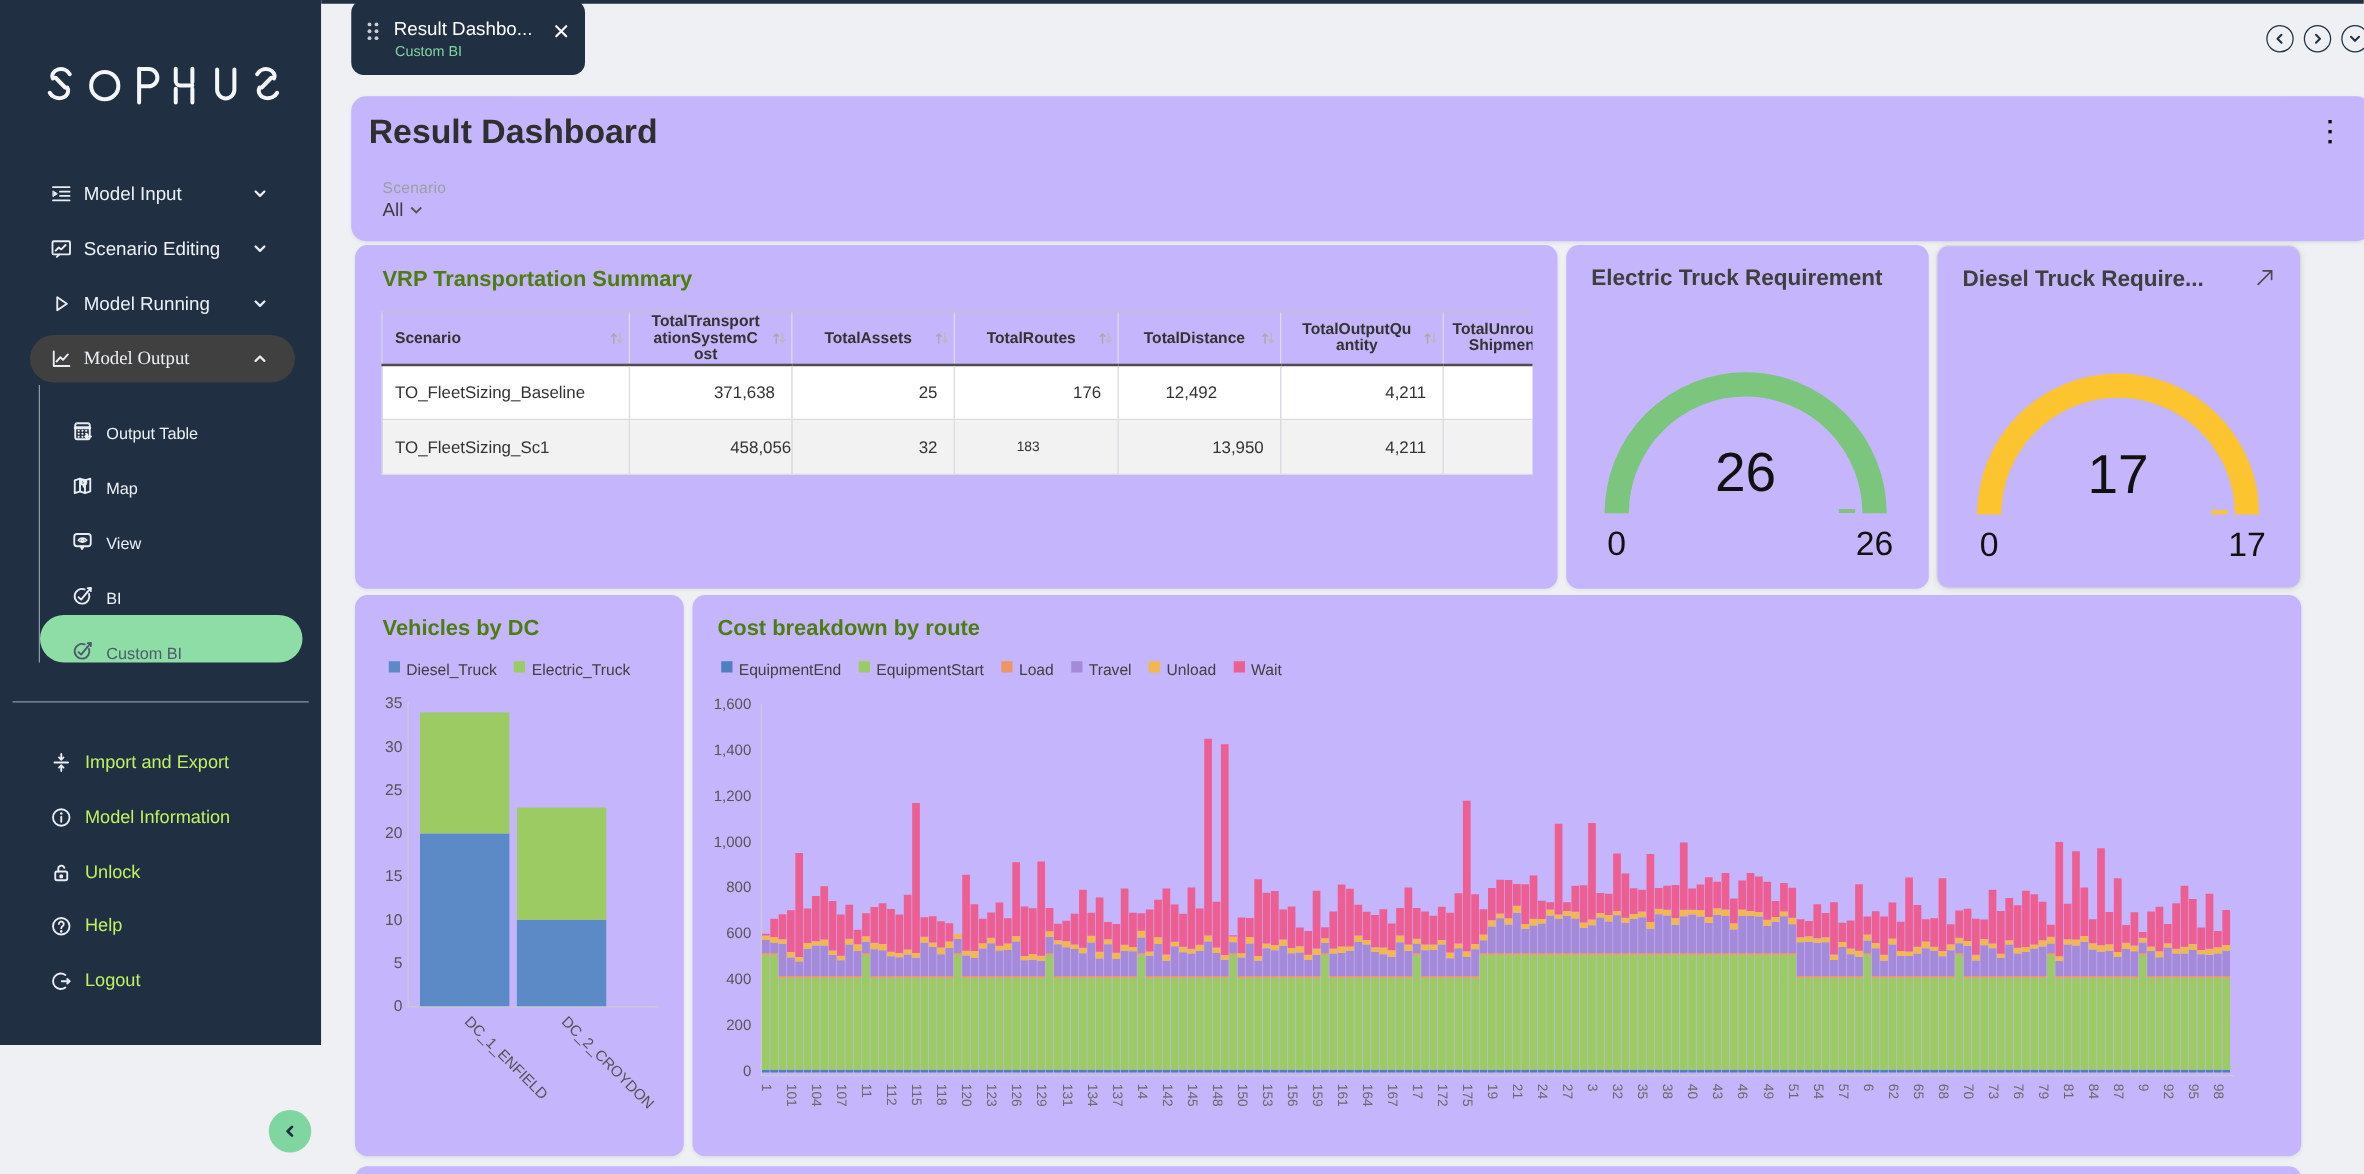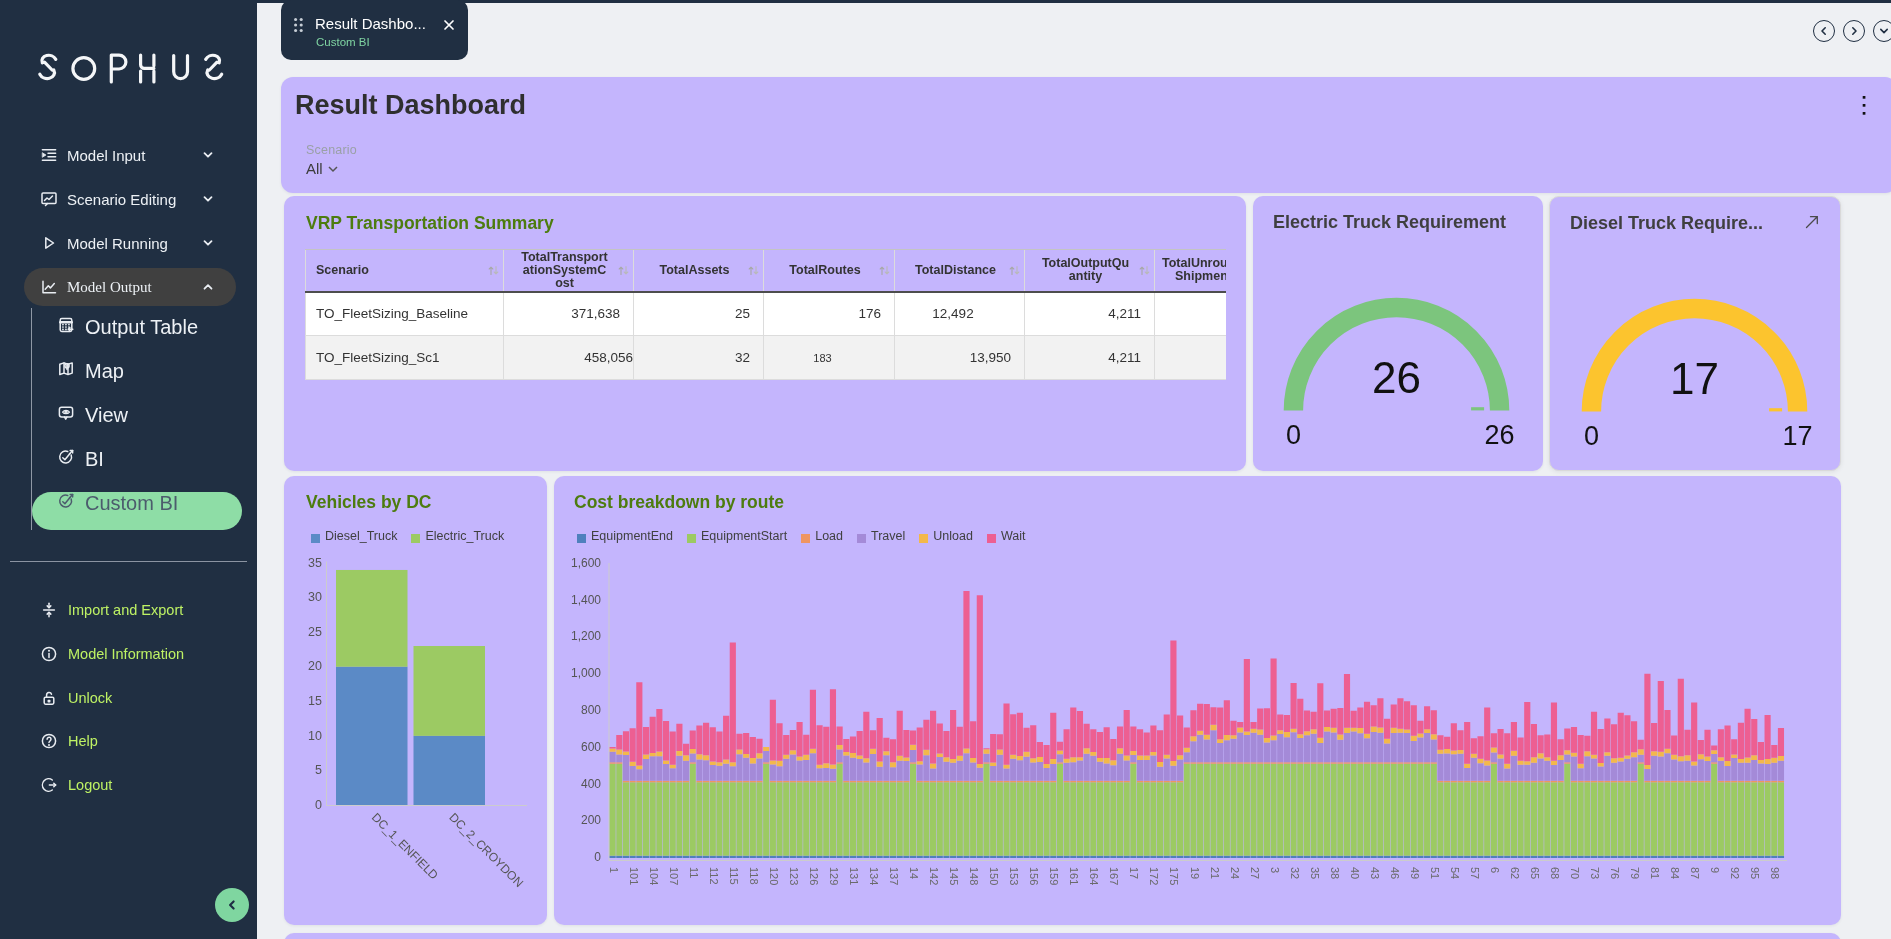--- a/index.html
+++ b/index.html
@@ -1,30 +1,30 @@
 <!DOCTYPE html>
 <html><head><meta charset="utf-8"><style>
 *{margin:0;padding:0;box-sizing:border-box}
 html,body{width:1891px;height:939px;overflow:hidden;font-family:"Liberation Sans",sans-serif;background:#eef0f3}
 .abs{position:absolute}
-#sidebar{position:absolute;left:0;top:0;width:257px;height:939px;background:#202f42}
+#sidebar{position:absolute;left:0;top:0;width:257px;height:836px;background:#202f42}
 #content{position:absolute;left:257px;top:0;width:1634px;height:939px;background:#eef0f3}
 .topstrip{position:absolute;left:0;top:0;width:1634px;height:3px;background:#202f42}
 .card{position:absolute;background:#c4b5fd;border-radius:10px;box-shadow:0 1px 3px rgba(25,39,62,0.07)}
 .navrow{position:absolute;left:24px;width:212px;height:38px;display:flex;align-items:center;color:#edf1f5;font-size:15px}
 .navrow svg{margin-left:16px;margin-right:9px;flex:none}
 .navrow .chev{position:absolute;right:12px}
-.subrow{position:absolute;left:32px;width:210px;height:38px;display:flex;align-items:flex-start;color:#edf1f5;font-size:20px}
+.subrow{position:absolute;left:32px;width:210px;height:38px;display:flex;align-items:flex-end;color:#edf1f5;font-size:13px}
 .subrow svg{margin-left:25px;margin-right:10px;flex:none}
 .botrow{position:absolute;left:24px;width:220px;height:38px;display:flex;align-items:center;color:#bef264;font-size:14.5px}
 .botrow svg{margin-left:16px;margin-right:10px;flex:none}
 .ctitle{position:absolute;font-size:17.5px;font-weight:bold;color:#4d7c0f}
 .leg{display:flex;align-items:center;position:absolute;font-size:12.5px;color:#404040}
 .leg .sq{width:9px;height:9px;margin-right:5px}
-.leg .it{display:flex;align-items:flex-end;margin-right:14px}
+.leg .it{display:flex;align-items:flex-start;margin-right:14px}
 </style></head><body>
 <div id="sidebar">
     <svg class="abs" style="left:0px;top:0px" width="257px" height="120" viewBox="0 0 257 120" fill="none" stroke="#f4f6f8" stroke-width="3.2" stroke-linecap="round">
 <path d="M55.8 59.4C54.0 56.2 50.2 54.6 46.6 55.5C42.9 56.4 40.9 59.7 42.3 62.8M44.5 62.2 52.1 70.0M53.8 70.0C55.6 73.4 53.6 77.4 49.5 78.3C45.5 79.2 41.4 77.4 39.8 74.2"></path>
 <circle cx="83.8" cy="68.5" r="10.9"></circle>
 <path d="M111.3 82V55M111.3 55.2H119A6.9 6.9 0 0 1 119 69H111.5"></path>
 <path d="M140.6 55V64.6M140.6 63.5V64.8A3.6 3.6 0 0 0 144.2 68.4H153.9M153.9 55V65.8M140.6 71V82M153.9 71V82"></path>
 <path d="M173.7 55.6V71.8A6.9 6.9 0 0 0 187.5 71.8V55.6"></path>
 <g transform="translate(261.5 0) scale(-1 1)">
         <path d="M55.8 59.4C54.0 56.2 50.2 54.6 46.6 55.5C42.9 56.4 40.9 59.7 42.3 62.8M44.5 62.2 52.1 70.0M53.8 70.0C55.6 73.4 53.6 77.4 49.5 78.3C45.5 79.2 41.4 77.4 39.8 74.2"></path>

